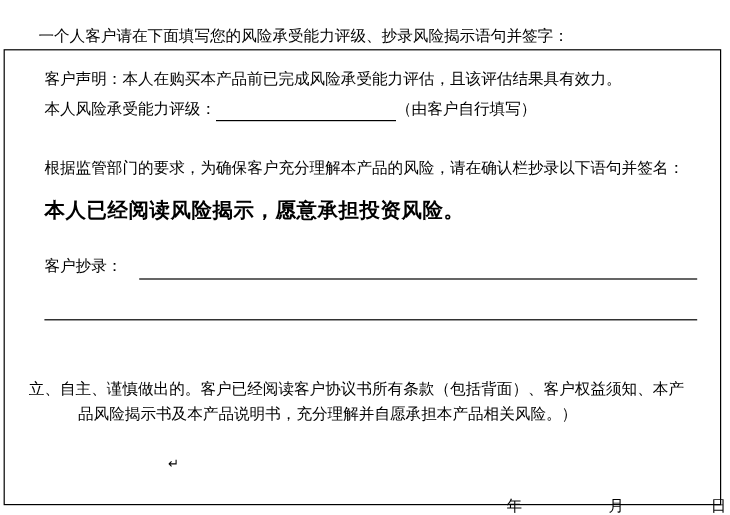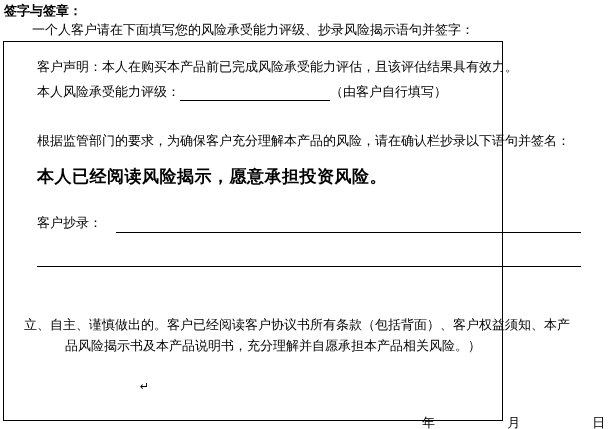--- a/index.html
+++ b/index.html
@@ -34,21 +34,21 @@
     top: 21px;
     font-size: 13px;
     font-family: "DejaVu Sans", "Liberation Sans", sans-serif;
     white-space: nowrap;
     padding-left: 32px;
   }
   .box {
     position: absolute;
     left: 3px;
     top: 41px;
-    width: 500px;
+    width: 598px;
     height: 380px;
     border: 1px solid #000000;
     box-sizing: border-box;
   }
   .line {
     position: absolute;
     font-size: 13px;
     font-family: "DejaVu Sans", "Liberation Sans", sans-serif;
     white-space: nowrap;
     line-height: 18px;
@@ -85,21 +85,20 @@
   .pil {
     color: #000000;
     font-size: 11px;
   }
 </style>
 </head>
 <body>
 
 <div id="page">
 
-  <div class="heading">签字与签章：</div>
   <div class="subheading">一个人客户请在下面填写您的风险承受能力评级、抄录风险揭示语句并签字：</div>
 
   <div class="box">
 
     <div class="line l-stmt">客户声明：本人在购买本产品前已完成风险承受能力评估，且该评估结果具有效力。</div>
 
     <div class="line l-reg">根据监管部门的要求，为确保客户充分理解本产品的风险，请在确认栏抄录以下语句并签名：</div>
 
     <div class="line l-rating">
       <span>本人风险承受能力评级：</span><span class="ul" style="width:150px;"></span><span>（由客户自行填写）</span>

